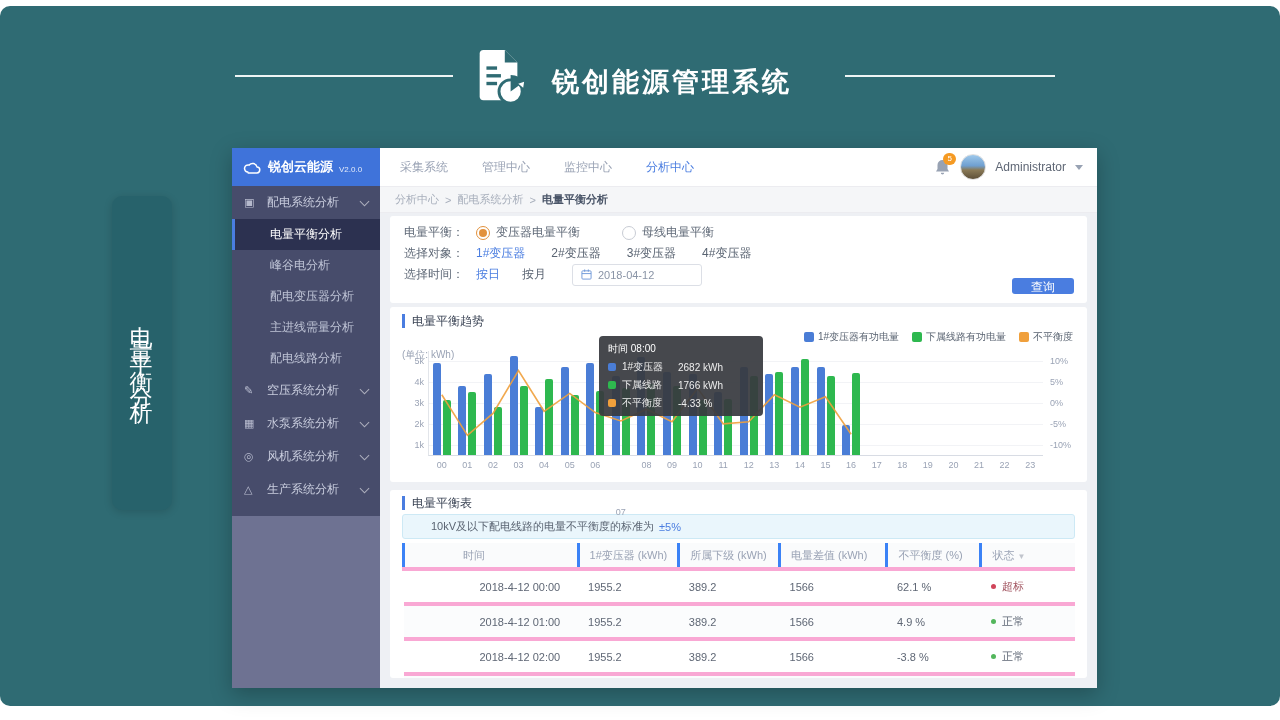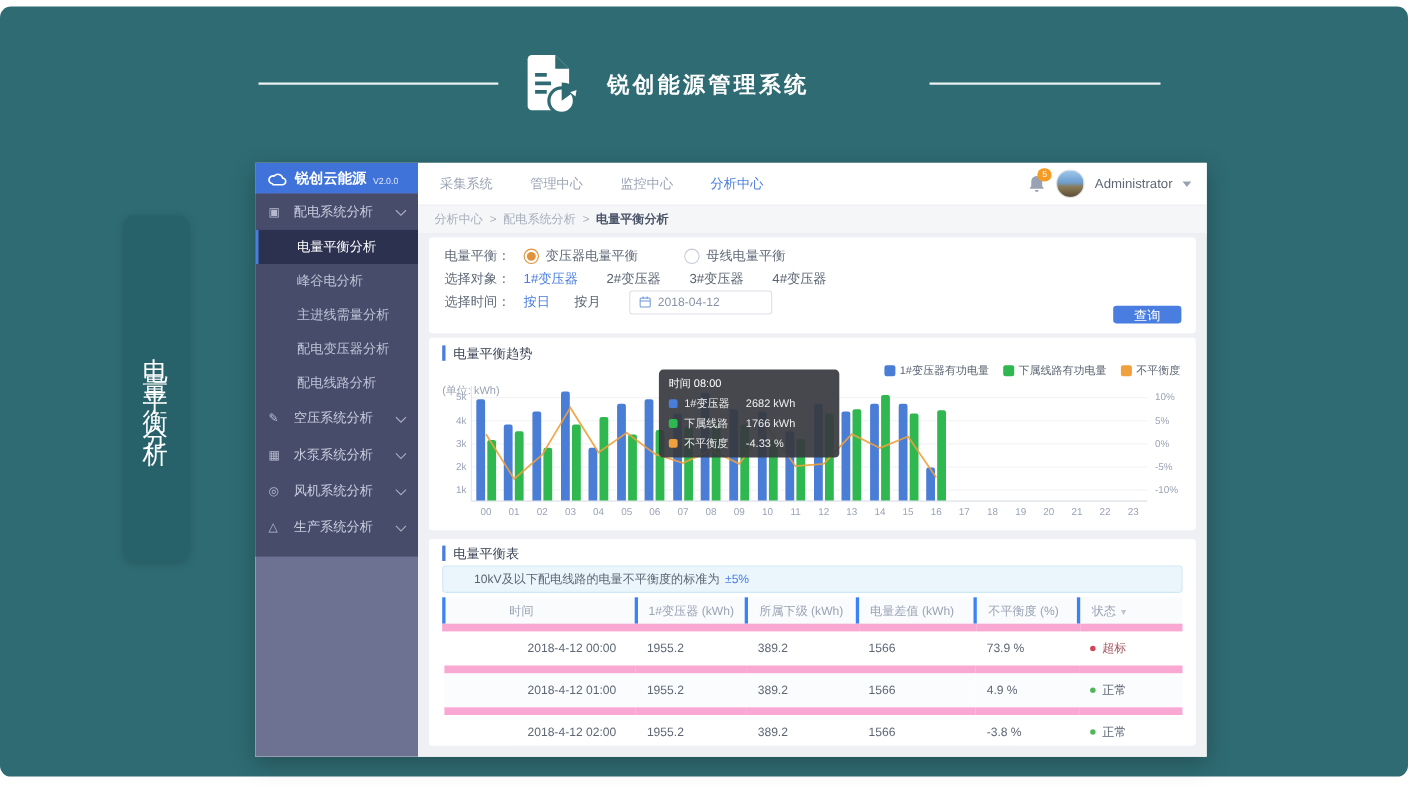--- a/index.html
+++ b/index.html
@@ -2,27 +2,27 @@
 <html><head>
 <meta charset="utf-8">
 <style>
   html,body{margin:0;padding:0;}
   body{width:1280px;height:720px;background:#fff;font-family:"Liberation Sans","DejaVu Sans",sans-serif;position:relative;overflow:hidden;}
   .slide{position:absolute;left:0;top:6px;width:1280px;height:700px;background:#2f6b73;border-radius:10px;}
   .deco{position:absolute;height:2px;background:#eef4f4;top:69px;}
   .deco.left{left:235px;width:218px;}
   .deco.right{left:845px;width:210px;}
   .hicon{position:absolute;left:470px;top:40px;width:58px;height:62px;}
-  .htitle{position:absolute;left:552px;top:58px;font-size:20px;font-weight:bold;color:#fff;letter-spacing:3px;}
+  .htitle{position:absolute;left:552px;top:58px;font-size:27px;font-weight:bold;color:#fff;letter-spacing:3px;}
   .side-tab{position:absolute;left:112px;top:190px;width:60px;height:314px;background:#27626b;border-radius:10px;display:flex;align-items:center;justify-content:center;box-shadow:0 2px 8px rgba(0,0,0,.15);}
   .side-tab span{writing-mode:vertical-rl;text-orientation:upright;color:#fff;font-size:23px;letter-spacing:15px;}
   .app{position:absolute;left:232px;top:142px;width:865px;height:540px;background:#fff;display:flex;overflow:hidden;font-size:12px;box-shadow:0 6px 20px rgba(0,0,0,.25);}
   
   .sbar{width:148px;background:#6e7292;display:flex;flex-direction:column;flex:none;}
-  .logo{height:28px;background:#3f73da;color:#fff;display:flex;align-items:center;padding:0 10px;gap:6px;flex:none;}
+  .logo{height:38px;background:#3f73da;color:#fff;display:flex;align-items:center;padding:0 10px;gap:6px;flex:none;}
   .logo .nm{font-size:13px;font-weight:bold;white-space:nowrap;}
   .logo .ver{font-size:8px;opacity:.85;margin-top:5px;}
   .menu{background:#474c6b;padding-bottom:10px;}
   .mi{height:33px;display:flex;align-items:center;padding:0 12px;color:#c9cdde;cursor:pointer;}
   .mi .ic{width:16px;margin-right:7px;font-size:11px;opacity:.85;}
   .mi .lb{flex:1;font-size:12px;}
   .chev{width:6px;height:6px;border-right:1.5px solid rgba(255,255,255,.55);border-bottom:1.5px solid rgba(255,255,255,.55);transform:rotate(45deg);margin-top:-3px;}
   .smi{height:31px;display:flex;align-items:center;padding:0 12px 0 38px;color:#bfc4d6;font-size:12px;cursor:pointer;}
   .smi.active{background:#2c3150;color:#fff;border-left:3px solid #4a7de0;padding-left:35px;}
   
@@ -74,21 +74,21 @@
   .tdot{width:8px;height:8px;border-radius:2px;flex:none;}
   .tname{width:50px;}
   
   .table-card{flex:1;min-height:0;padding:6px 12px;overflow:hidden;}
   .notice{margin-top:4px;background:#eaf6fc;border:1px solid #cde9f5;border-radius:3px;height:23px;display:flex;align-items:center;padding-left:28px;font-size:11px;color:#5a6472;gap:5px;}
   .notice .hl{color:#4a7de0;}
   table{width:100%;border-collapse:collapse;margin-top:4px;table-layout:fixed;}
   th{font-size:11px;color:#9aa3b5;font-weight:normal;text-align:left;height:22px;background:#fafbfc;border-left:3px solid #3b82f6;padding-left:10px;white-space:nowrap;overflow:hidden;}
   th:first-child{padding-left:58px;}
   th .sort{font-size:8px;color:#c0c4cc;margin-left:3px;}
-  td{font-size:11px;color:#5f6775;height:29px;border-top:7px solid #f9a8d4;padding-left:10px;white-space:nowrap;overflow:hidden;}
+  td{font-size:11px;color:#5f6775;height:29px;border-top:4px solid #f9a8d4;padding-left:10px;white-space:nowrap;overflow:hidden;}
   td:first-child{padding-left:76px;}
   tbody tr:nth-child(even) td{background:#fbfcfd;}
   .sdot{display:inline-block;width:5px;height:5px;border-radius:50%;margin-right:6px;vertical-align:1px;}
 </style>
 </head>
 <body>
 
 <div class="slide">
   <div class="deco left"></div>
   <div class="deco right"></div>
@@ -117,22 +117,22 @@
         <span class="ver">V2.0.0</span>
       </div>
       <nav class="menu" id="side-menu">
           <div class="mi">
             <span class="ic">▣</span>
             <span class="lb">配电系统分析</span>
             <span class="chev"></span>
           </div>
           <div class="smi active">电量平衡分析</div>
           <div class="smi">峰谷电分析</div>
+          <div class="smi">配电变压器分析</div>
           <div class="smi">主进线需量分析</div>
-          <div class="smi">配电变压器分析</div>
           <div class="smi">配电线路分析</div>
           <div class="mi">
             <span class="ic">✎</span>
             <span class="lb">空压系统分析</span>
             <span class="chev"></span>
           </div>
           <div class="mi">
             <span class="ic">▦</span>
             <span class="lb">水泵系统分析</span>
             <span class="chev"></span>
@@ -277,21 +277,21 @@
               <div class="grid" style="top: 10.4px;"></div>
               <span class="ylab" style="top: 10.4px;">5k</span>
               <span class="rlab" style="top: 10.4px;">10%</span>
               <span class="xlab" style="left: 12.7917px;">00</span>
               <span class="xlab" style="left: 38.375px;">01</span>
               <span class="xlab" style="left: 63.9583px;">02</span>
               <span class="xlab" style="left: 89.5417px;">03</span>
               <span class="xlab" style="left: 115.125px;">04</span>
               <span class="xlab" style="left: 140.708px;">05</span>
               <span class="xlab" style="left: 166.292px;">06</span>
-              <span class="xlab" style="left: 191.875px;">07</span>
+              <span class="xlab" style="left: 191.875px; margin-top: 47px;">07</span>
               <span class="xlab" style="left: 217.458px;">08</span>
               <span class="xlab" style="left: 243.042px;">09</span>
               <span class="xlab" style="left: 268.625px;">10</span>
               <span class="xlab" style="left: 294.208px;">11</span>
               <span class="xlab" style="left: 319.792px;">12</span>
               <span class="xlab" style="left: 345.375px;">13</span>
               <span class="xlab" style="left: 370.958px;">14</span>
               <span class="xlab" style="left: 396.542px;">15</span>
               <span class="xlab" style="left: 422.125px;">16</span>
               <span class="xlab" style="left: 447.708px;">17</span>
@@ -365,21 +365,21 @@
                   <th>不平衡度 (%)</th>
                   <th>状态<span class="sort">▼</span></th>
                 </tr>
               </thead>
             <tbody id="tbody">
                 <tr>
                   <td>2018-4-12 00:00</td>
                   <td>1955.2</td>
                   <td>389.2</td>
                   <td>1566</td>
-                  <td>73.9 %</td>
+                  <td>62.1 %</td>
                   <td><span class="sdot" style="background: rgb(208, 69, 90);"></span><span style="color: rgb(160, 82, 94);">超标</span></td>
                 </tr>
                 <tr>
                   <td>2018-4-12 01:00</td>
                   <td>1955.2</td>
                   <td>389.2</td>
                   <td>1566</td>
                   <td>4.9 %</td>
                   <td><span class="sdot" style="background: rgb(83, 182, 92);"></span><span style="color: rgb(95, 103, 117);">正常</span></td>
                 </tr>

